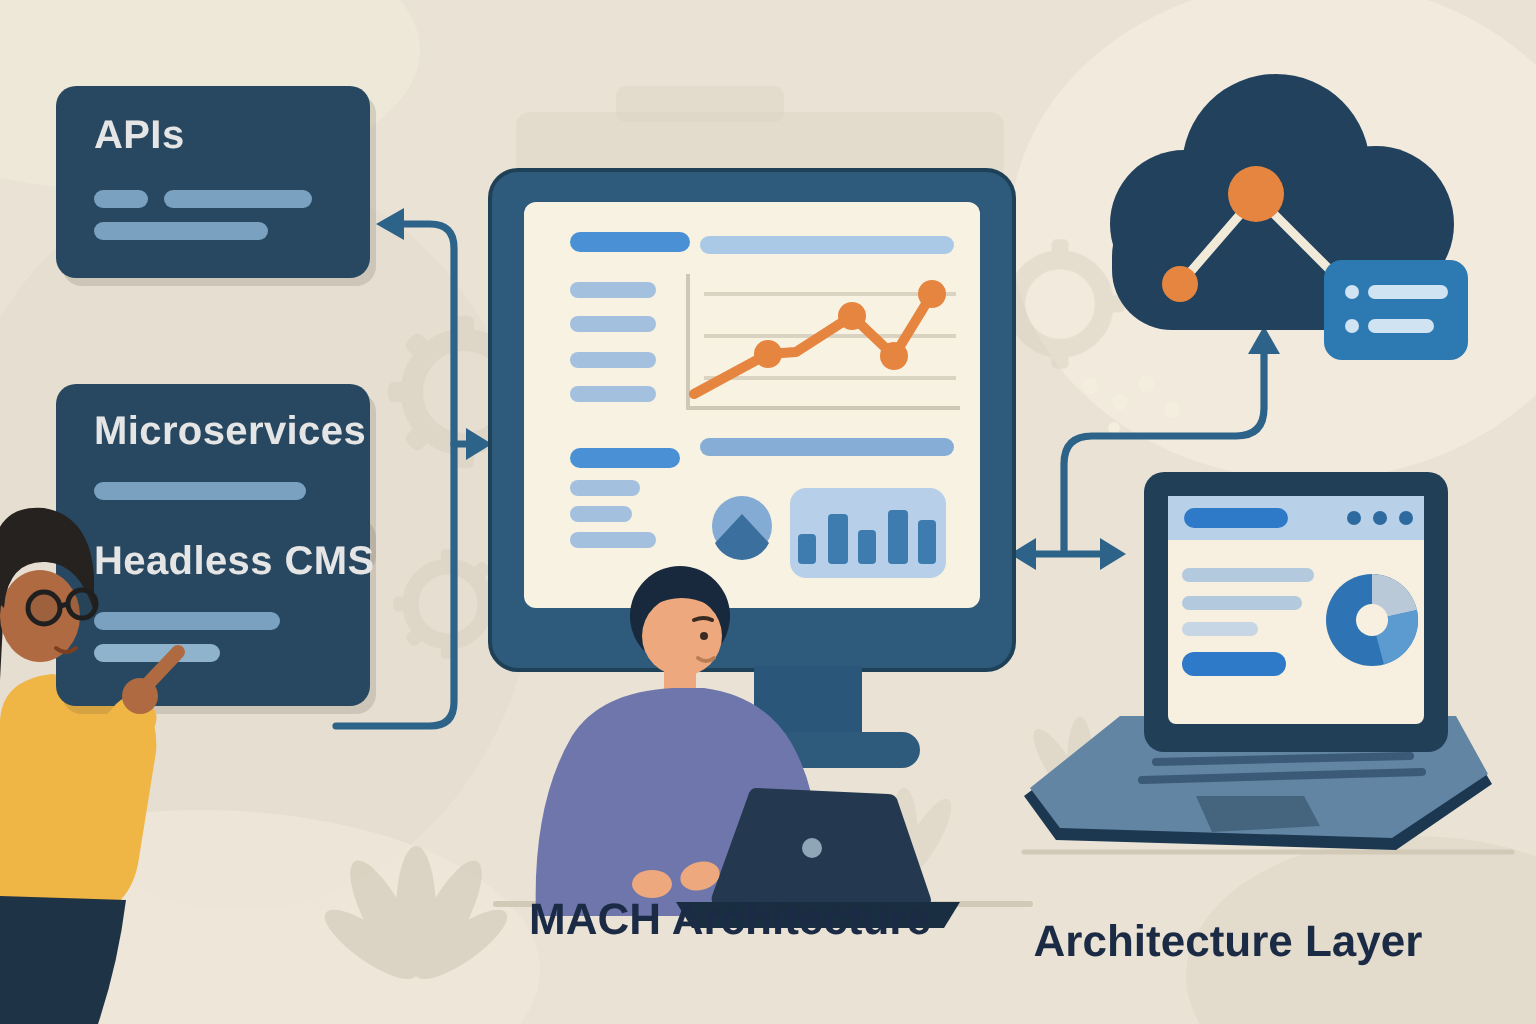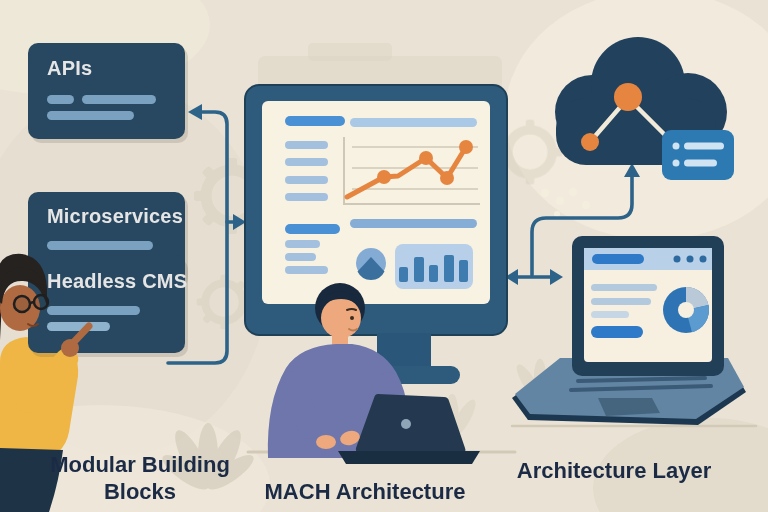--- a/index.html
+++ b/index.html
@@ -255,25 +255,21 @@
     <div class="ph-line" style="left:19px;top:49px;width:106px;"></div>
     <div class="ph-line" style="left:19px;top:65px;width:73px;"></div>
   </div>
 
   <div class="card" style="top:255px;height:98px;">
     <div class="card-title" style="top:15px;">Headless CMS</div>
     <div class="ph-line" style="left:19px;top:51px;width:93px;"></div>
     <div class="ph-line lighter" style="left:19px;top:67px;width:63px;"></div>
   </div>
 
-  <div class="label" style="left:20px;top:451px;width:240px;">
-    <div>Modular Building</div>
-    <div>Blocks</div>
-  </div>
-  <div class="label" style="left:255px;top:478px;width:220px;">MACH Architecture</div>
+  <div class="label" style="left:255px;top:446px;width:220px;">MACH Architecture</div>
   <div class="label" style="left:500px;top:457px;width:228px;">Architecture Layer</div>
 
   <svg id="overlay-person" class="layer" width="768" height="512" viewBox="0 0 768 512">
     <path d="M-4,340 L-4,278 Q-2,252 22,254 Q45,258 47,288 L47,306 Q40,282 23,281 Q5,280 2,302 L0,340 Z" fill="#262220"></path>
     <ellipse cx="20" cy="308" rx="20" ry="23" fill="#b06a42"></ellipse>
     <path d="M0,302 Q-2,270 21,267 Q43,269 44,292 Q36,278 20,279 Q4,280 2,304 Z" fill="#262220"></path>
     <g fill="rgba(30,30,30,.12)" stroke="#1f1f1f" stroke-width="2.5">
       <circle cx="22" cy="304" r="8"></circle>
         <circle cx="41" cy="302" r="7"></circle>
       <path d="M30,303 L34,302" fill="none"></path>

